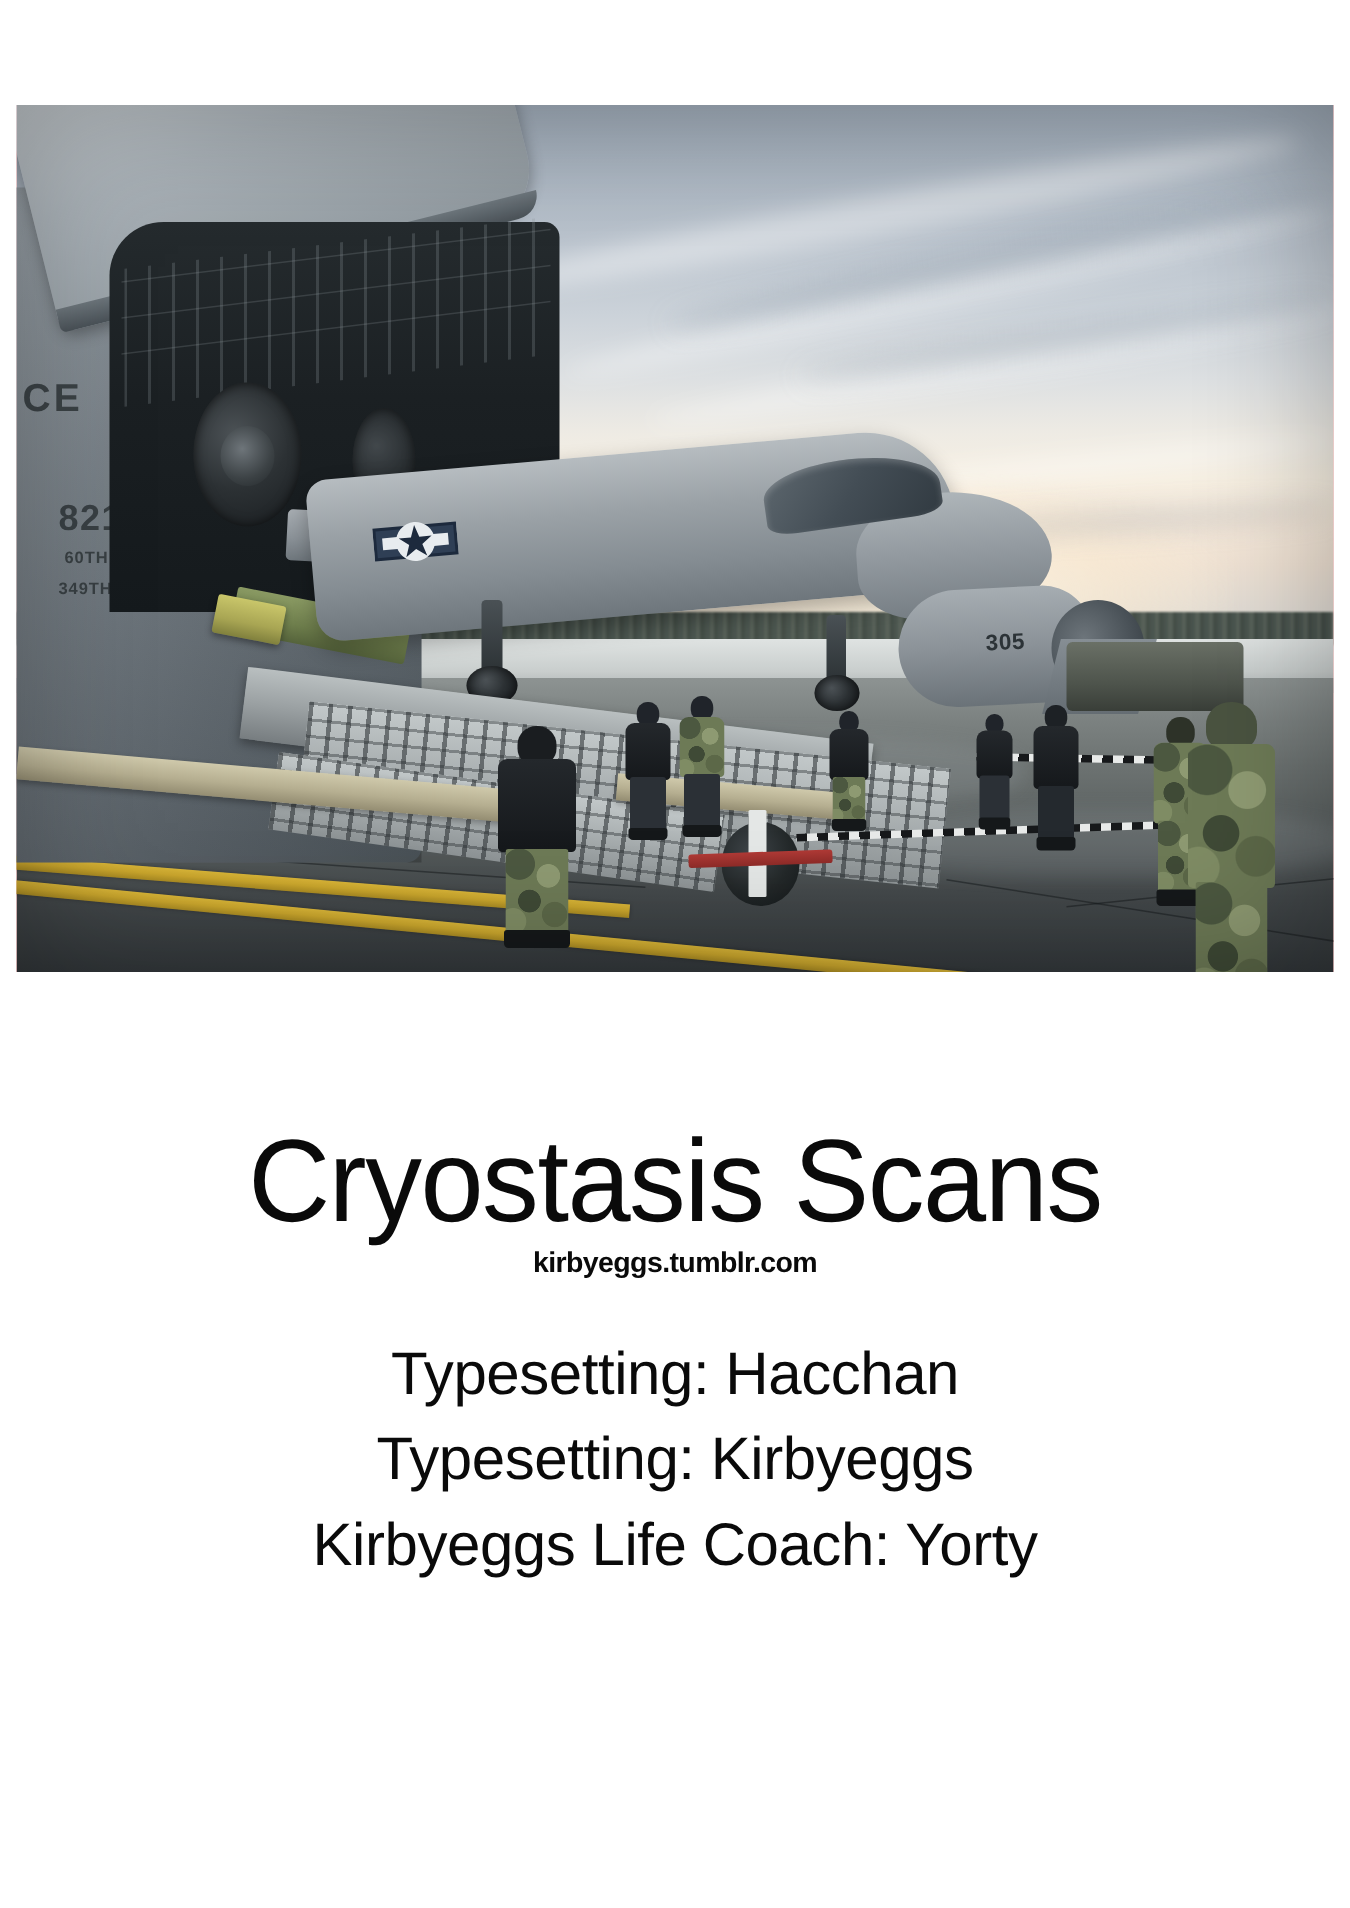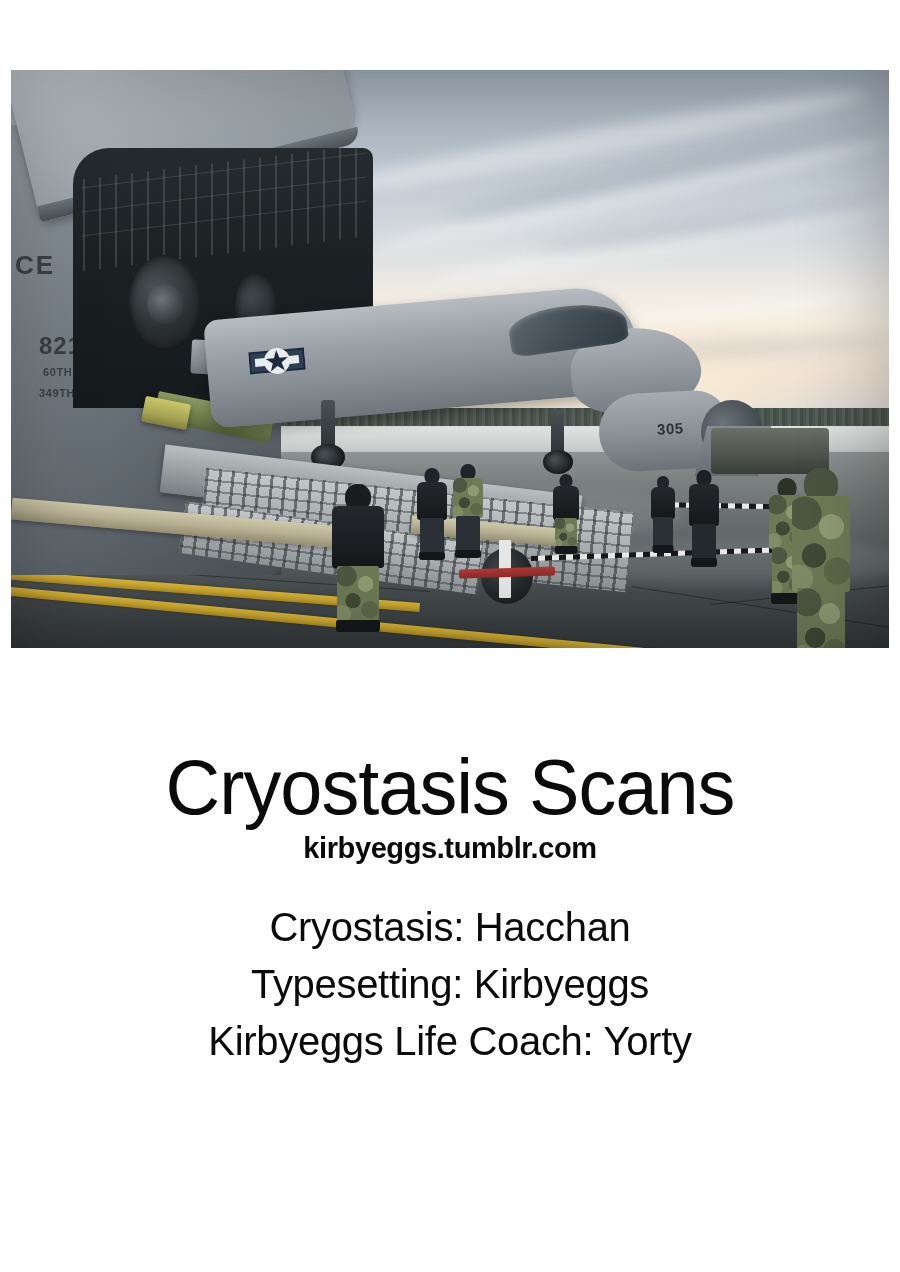--- a/index.html
+++ b/index.html
@@ -408,21 +408,21 @@
   .scan-title {
     font-size: 78px;
     font-weight: 400;
     color: #0a0a0a;
     letter-spacing: -1px;
     line-height: 1.0;
     margin: 88px 0 0 0;
     transform: scaleX(0.97);
   }
   .scan-url {
-    font-size: 29px;
+    font-size: 19px;
     font-weight: 700;
     color: #0a0a0a;
     letter-spacing: -0.4px;
     margin-top: 6px;
   }
   .credits {
     margin-top: 34px;
     font-size: 40px;
     font-weight: 400;
     color: #0a0a0a;
@@ -582,17 +582,17 @@
     </div>
 
     <div class="vignette"></div>
   </div>
 </div>
 
 <div class="text-block">
   <h1 class="scan-title">Cryostasis Scans</h1>
   <div class="scan-url">kirbyeggs.tumblr.com</div>
   <div class="credits">
-    <span class="credit-line">Cryostasis: Hacchan</span>
+    <span class="credit-line">Typesetting: Hacchan</span>
     <span class="credit-line">Typesetting: Kirbyeggs</span>
     <span class="credit-line">Kirbyeggs Life Coach: Yorty</span>
   </div>
 </div>
 
 </body></html>

